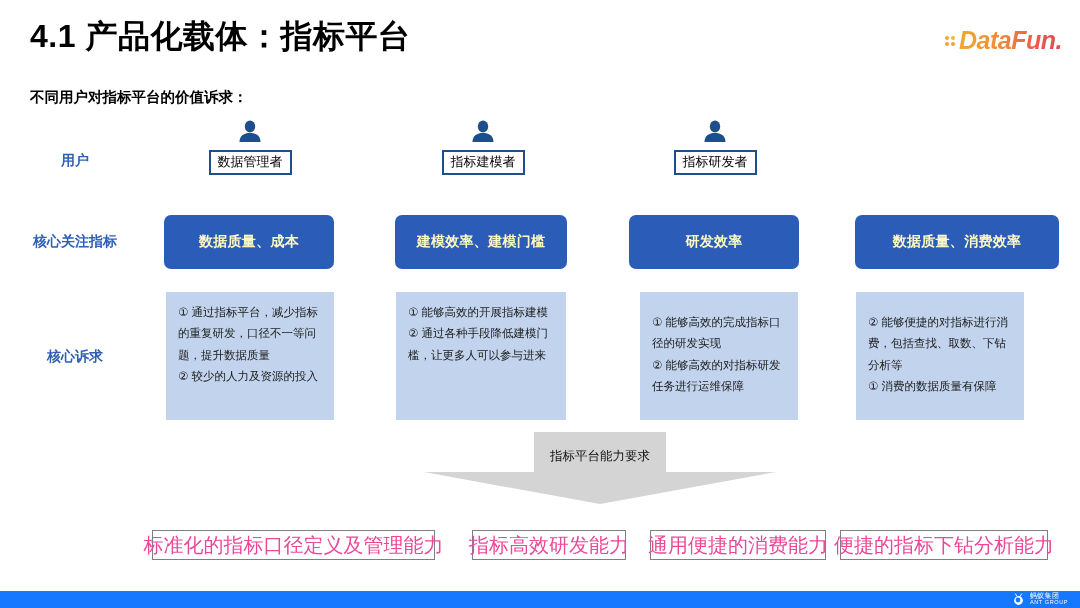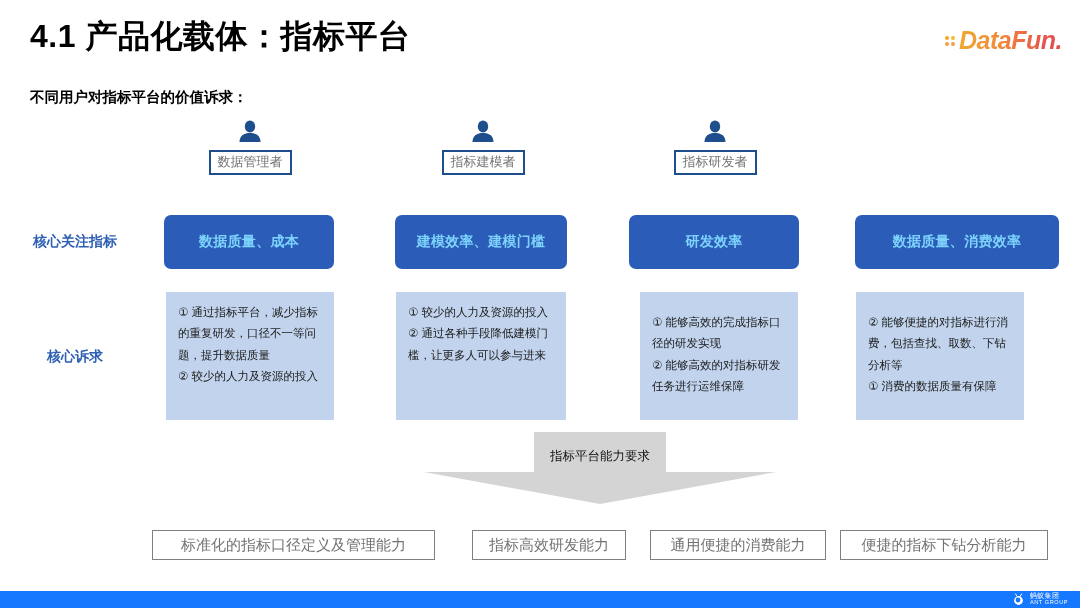--- a/index.html
+++ b/index.html
@@ -48,33 +48,33 @@
   .row-label.focus   { top: 233px; }
   .row-label.demands { top: 348px; }
 
   
   .persona { position: absolute; top: 118px; text-align: center; }
   .persona .icon { display:block; margin: 0 auto 2px; }
   .persona .tag {
     display: inline-block;
     background: #ffffff;
     border: 2px solid #1f4e8c;
-    color: #737373;
+    color: #000000;
     font-size: 13px;
     padding: 3px 7px 4px;
     white-space: nowrap;
     line-height: 1.1;
   }
 
   
   .metric-box {
     position: absolute; top: 215px; height: 54px;
     background: #2a5cb8; border-radius: 7px;
     display: flex; align-items: center; justify-content: center;
-    color: #7dd3fc; font-size: 14px; font-weight: bold;
+    color: #fef9c3; font-size: 14px; font-weight: bold;
     letter-spacing: 0.3px;
   }
 
   
   .demand-box {
     position: absolute;
     background: #c2d4ed;
     font-size: 11.5px; color: #1a1a1a;
     line-height: 1.85;
     padding: 12px 12px 10px 12px;
@@ -88,21 +88,21 @@
     position: absolute; left: 0; top: 16px; width: 352px;
     text-align: center; font-size: 12.5px; color: #111;
     pointer-events: none;
   }
 
   
   .cap-box {
     position: absolute; top: 530px; height: 30px;
     border: 1.5px solid #7f7f7f; background: #ffffff;
     display: flex; align-items: center; justify-content: center;
-    font-size: 15px; color: #737373;
+    font-size: 20px; color: #ec4899;
     white-space: nowrap; padding: 0 6px;
   }
 
   
   .footer {
     position: absolute; left: 0; bottom: 0; width: 1080px; height: 17px;
     background: #1677ff;
   }
   .footer-logo {
     position: absolute; right: 12px; top: 1px;
@@ -125,20 +125,21 @@
         <i></i>
         <i></i>
         <i></i>
         <i></i>
       </span>
     <span class="logo-text">DataFun.</span>
   </div>
 
   <div class="subtitle">不同用户对指标平台的价值诉求：</div>
 
+  <div class="row-label users">用户</div>
   <div class="row-label focus">核心关注指标</div>
   <div class="row-label demands">核心诉求</div>
 
   <div class="persona" style="left:185px; width:130px;">
     <svg class="icon" width="30" height="30" viewBox="0 0 30 30">
       <ellipse cx="15" cy="8.5" rx="5.2" ry="6" fill="#1f4e8c"></ellipse>
       <path d="M4.5 24 C4.5 17.6 9.2 15 15 15 C20.8 15 25.5 17.6 25.5 24 Z" fill="#1f4e8c"></path>
     </svg>
     <span class="tag">数据管理者</span>
   </div>
@@ -164,21 +165,21 @@
   <div class="metric-box" style="left:395px; width:172px;">建模效率、建模门槛</div>
   <div class="metric-box" style="left:629px; width:170px;">研发效率</div>
   <div class="metric-box" style="left:855px; width:204px;">数据质量、消费效率</div>
 
   <div class="demand-box" style="left:166px; top:292px; width:168px; height:128px; padding-top:10px;">
     <p>① 通过指标平台，减少指标的重复研发，口径不一等问题，提升数据质量</p>
     <p>② 较少的人力及资源的投入</p>
   </div>
 
   <div class="demand-box" style="left:396px; top:292px; width:170px; height:128px; padding-top:10px;">
-    <p>① 较少的人力及资源的投入</p>
+    <p>① 能够高效的开展指标建模</p>
     <p>② 通过各种手段降低建模门槛，让更多人可以参与进来</p>
   </div>
 
   <div class="demand-box" style="left:640px; top:292px; width:158px; height:128px; padding-top:20px;">
     <p>① 能够高效的完成指标口径的研发实现</p>
     <p>② 能够高效的对指标研发任务进行运维保障</p>
   </div>
 
   <div class="demand-box" style="left:856px; top:292px; width:168px; height:128px; padding-top:20px;">
     <p>② 能够便捷的对指标进行消费，包括查找、取数、下钻分析等</p>

